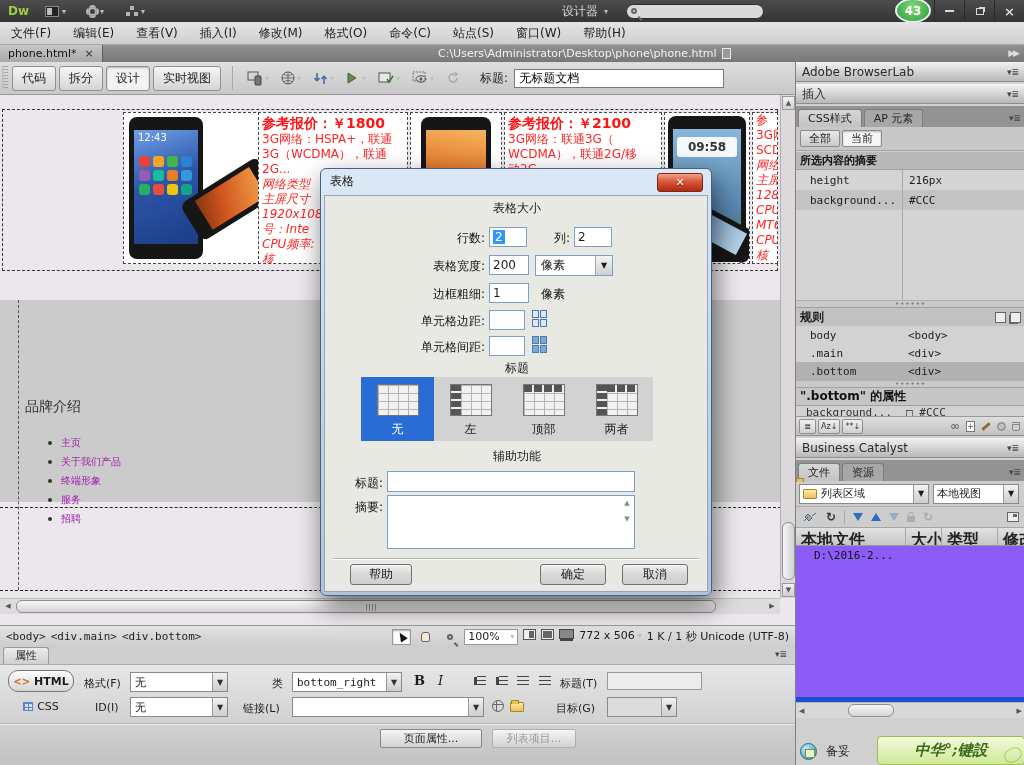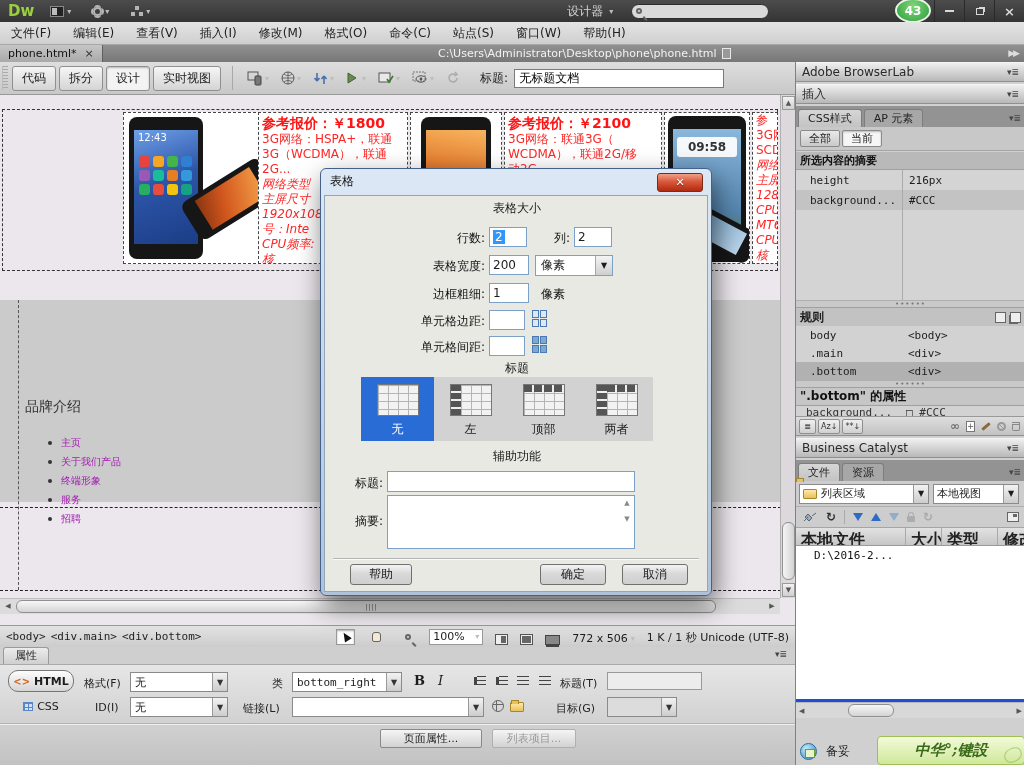--- a/index.html
+++ b/index.html
@@ -3,21 +3,21 @@
 <meta charset="utf-8">
 <style>
   html,body{margin:0;padding:0;background:#555;}
   *{box-sizing:border-box;}
   .app{position:relative;width:1024px;height:765px;overflow:hidden;background:#d4d4d4;
        font-family:"DejaVu Sans","Liberation Sans",sans-serif;font-size:12px;color:#1c1c1c;}
 
   
   .titlebar{position:absolute;left:0;top:0;width:1024px;height:22px;
     background:linear-gradient(#4c4c4c,#343434);display:flex;align-items:center;color:#c8c8c8;}
-  .dwlogo{color:#9bcf3f;font-weight:bold;font-size:15px;margin:0 16px 0 8px;letter-spacing:0;}
+  .dwlogo{color:#9bcf3f;font-weight:bold;font-size:12px;margin:0 16px 0 8px;letter-spacing:0;}
   .tbgrp{display:flex;align-items:center;gap:3px;margin-right:22px;}
   .caret{font-size:8px;color:#bdbdbd;}
   .ic-layout{width:14px;height:11px;background:#222;border:1px solid #888;position:relative;}
   .ic-layout i{position:absolute;left:1px;top:1px;width:5px;height:7px;background:#bbb;}
   .ic-gear{width:9px;height:9px;border-radius:50%;border:2px solid #b5b5b5;
     box-shadow:0 -3px 0 -1px #b5b5b5,0 3px 0 -1px #b5b5b5,-3px 0 0 -1px #b5b5b5,3px 0 0 -1px #b5b5b5;}
   .ic-site{width:12px;height:10px;position:relative;}
   .ic-site i{position:absolute;width:4px;height:4px;background:#b5b5b5;}
   .ic-site i:nth-child(1){left:4px;top:0;}
   .ic-site i:nth-child(2){left:0;bottom:0;}
@@ -125,21 +125,21 @@
   .hthumb{position:absolute;left:16px;top:1px;width:700px;height:13px;border:1px solid #909090;border-radius:6px;
     background:linear-gradient(#f7f7f7,#d4d4d4);}
   .hgrip{position:absolute;left:50%;top:3px;width:10px;height:7px;
     background:repeating-linear-gradient(90deg,#999 0 1px,transparent 1px 3px);}
 
   
   .statusbar{position:absolute;left:0;top:625px;width:795px;height:22px;
     background:linear-gradient(#e3e3e3,#cccccc);border-top:1px solid #9a9a9a;
     display:flex;align-items:center;font-size:11px;}
   .tags{display:flex;gap:5px;margin-left:6px;font-family:"DejaVu Sans Mono",monospace;color:#222;}
-  .sb-right{margin-left:auto;display:flex;align-items:flex-end;gap:12px;margin-right:6px;}
+  .sb-right{margin-left:auto;display:flex;align-items:flex-start;gap:5px;margin-right:6px;}
   .sb-tool{width:19px;height:16px;border:1px solid #999;background:linear-gradient(#fafafa,#ddd);
     display:flex;align-items:center;justify-content:center;}
   .sb-tool.sel{background:#fff;box-shadow:inset 0 1px 2px rgba(0,0,0,.3);}
   .ic-cursor{width:0;height:0;border-left:4px solid transparent;border-right:4px solid transparent;
     border-bottom:9px solid #111;transform:rotate(-32deg);}
   .ic-hand{width:9px;height:10px;background:#f5e9d5;border:1px solid #666;border-radius:3px 3px 2px 2px;}
   .zoombox{width:54px;height:16px;border:1px solid #999;background:#fff;display:flex;align-items:center;justify-content:space-between;padding:0 3px;}
   .ic-vw{width:13px;height:11px;border:1px solid #555;background:#eee;position:relative;}
   .ic-vw i{position:absolute;right:1px;top:1px;bottom:1px;width:5px;background:#666;}
   .ic-vw.full i{left:1px;width:auto;}
@@ -234,21 +234,21 @@
   .arr.dn{border-top:8px solid #2c6cc4;}
   .arr.up{border-bottom:8px solid #2c6cc4;}
   .arr.dis{opacity:.35;}
   .ic-lock{width:8px;height:6px;background:#999;border-radius:1px;position:relative;margin-top:4px;opacity:.6;}
   .ic-lock:before{content:"";position:absolute;left:1px;top:-4px;width:4px;height:4px;border:1.5px solid #999;border-bottom:none;border-radius:3px 3px 0 0;}
   .ic-expand{width:12px;height:10px;border:1px solid #666;background:#eee;margin-left:auto;position:relative;}
   .ic-expand:before{content:"";position:absolute;right:1px;top:1px;width:4px;height:3px;background:#666;}
   .fcols{height:18px;background:linear-gradient(#e2e2e2,#c6c6c6);border-bottom:1px solid #9a9a9a;display:flex;font-size:16px;font-weight:bold;color:#222;}
   .fcols div{border-right:1px solid #aaa;padding:2px 0 0 5px;overflow:hidden;white-space:nowrap;}
   .fc0{width:110px;}.fc1{width:36px;}.fc2{width:56px;}.fc3{flex:1;}
-  .filelist{background:#ffffff;height:156px;border-bottom:3px solid #1d4ed8;}
+  .filelist{background:#8b5cf6;height:156px;border-bottom:5px solid #1d4ed8;}
   .frow{font-family:"DejaVu Sans Mono",monospace;font-size:11px;padding:3px 0 0 18px;color:#111;}
   .fscroll{height:16px;background:#d8d8d8;border-top:1px solid #b8b8b8;position:relative;}
   .fthumb{position:absolute;left:52px;top:1px;width:46px;height:13px;border:1px solid #909090;border-radius:6px;
     background:linear-gradient(#f7f7f7,#d4d4d4);}
   .fscroll .hl{position:absolute;left:3px;top:4px;font-size:7px;color:#555;}
   .fscroll .hr{position:absolute;right:3px;top:4px;font-size:7px;color:#555;}
   .rpstatus{height:27px;background:#d0d0d0;display:flex;align-items:center;padding-left:4px;gap:9px;position:relative;}
   .logic{width:17px;height:17px;border-radius:50%;background:radial-gradient(circle at 35% 30%,#bfe8f5,#3a8ac8);
     border:1px solid #2a6a9a;position:relative;}
   .logic:before{content:"";position:absolute;left:4px;top:5px;width:8px;height:7px;background:#e8f5c8;border:1px solid #6a9a3a;}
@@ -869,21 +869,21 @@
         </div>
       </div>
 
       <div class="grp" style="left:16px;top:252px;right:14px;">
         <span>辅助功能</span>
           <span class="ln"></span>
       </div>
 
       <span class="dl" style="left:22px;top:279px;width:36px;">标题:</span>
       <input class="dinput" style="left: 62px; top: 275px; width: 248px;">
-      <span class="dl" style="left:22px;top:317px;width:36px;text-align:right;">摘要:</span>
+      <span class="dl" style="left:22px;top:303px;width:36px;text-align:right;">摘要:</span>
       <textarea class="dtextarea" style="left: 62px; top: 299px; width: 248px; height: 54px;"></textarea>
       <span class="taarrows" style="left:296px;top:303px;">▲<br><br>▼</span>
 
       <div class="dlg-divider"></div>
       <div class="dbtn" style="left:25px;width:62px;">帮助</div>
       <div class="dbtn" style="left:215px;width:66px;">确定</div>
       <div class="dbtn" style="left:297px;width:66px;">取消</div>
     </div>
   </div>
 

